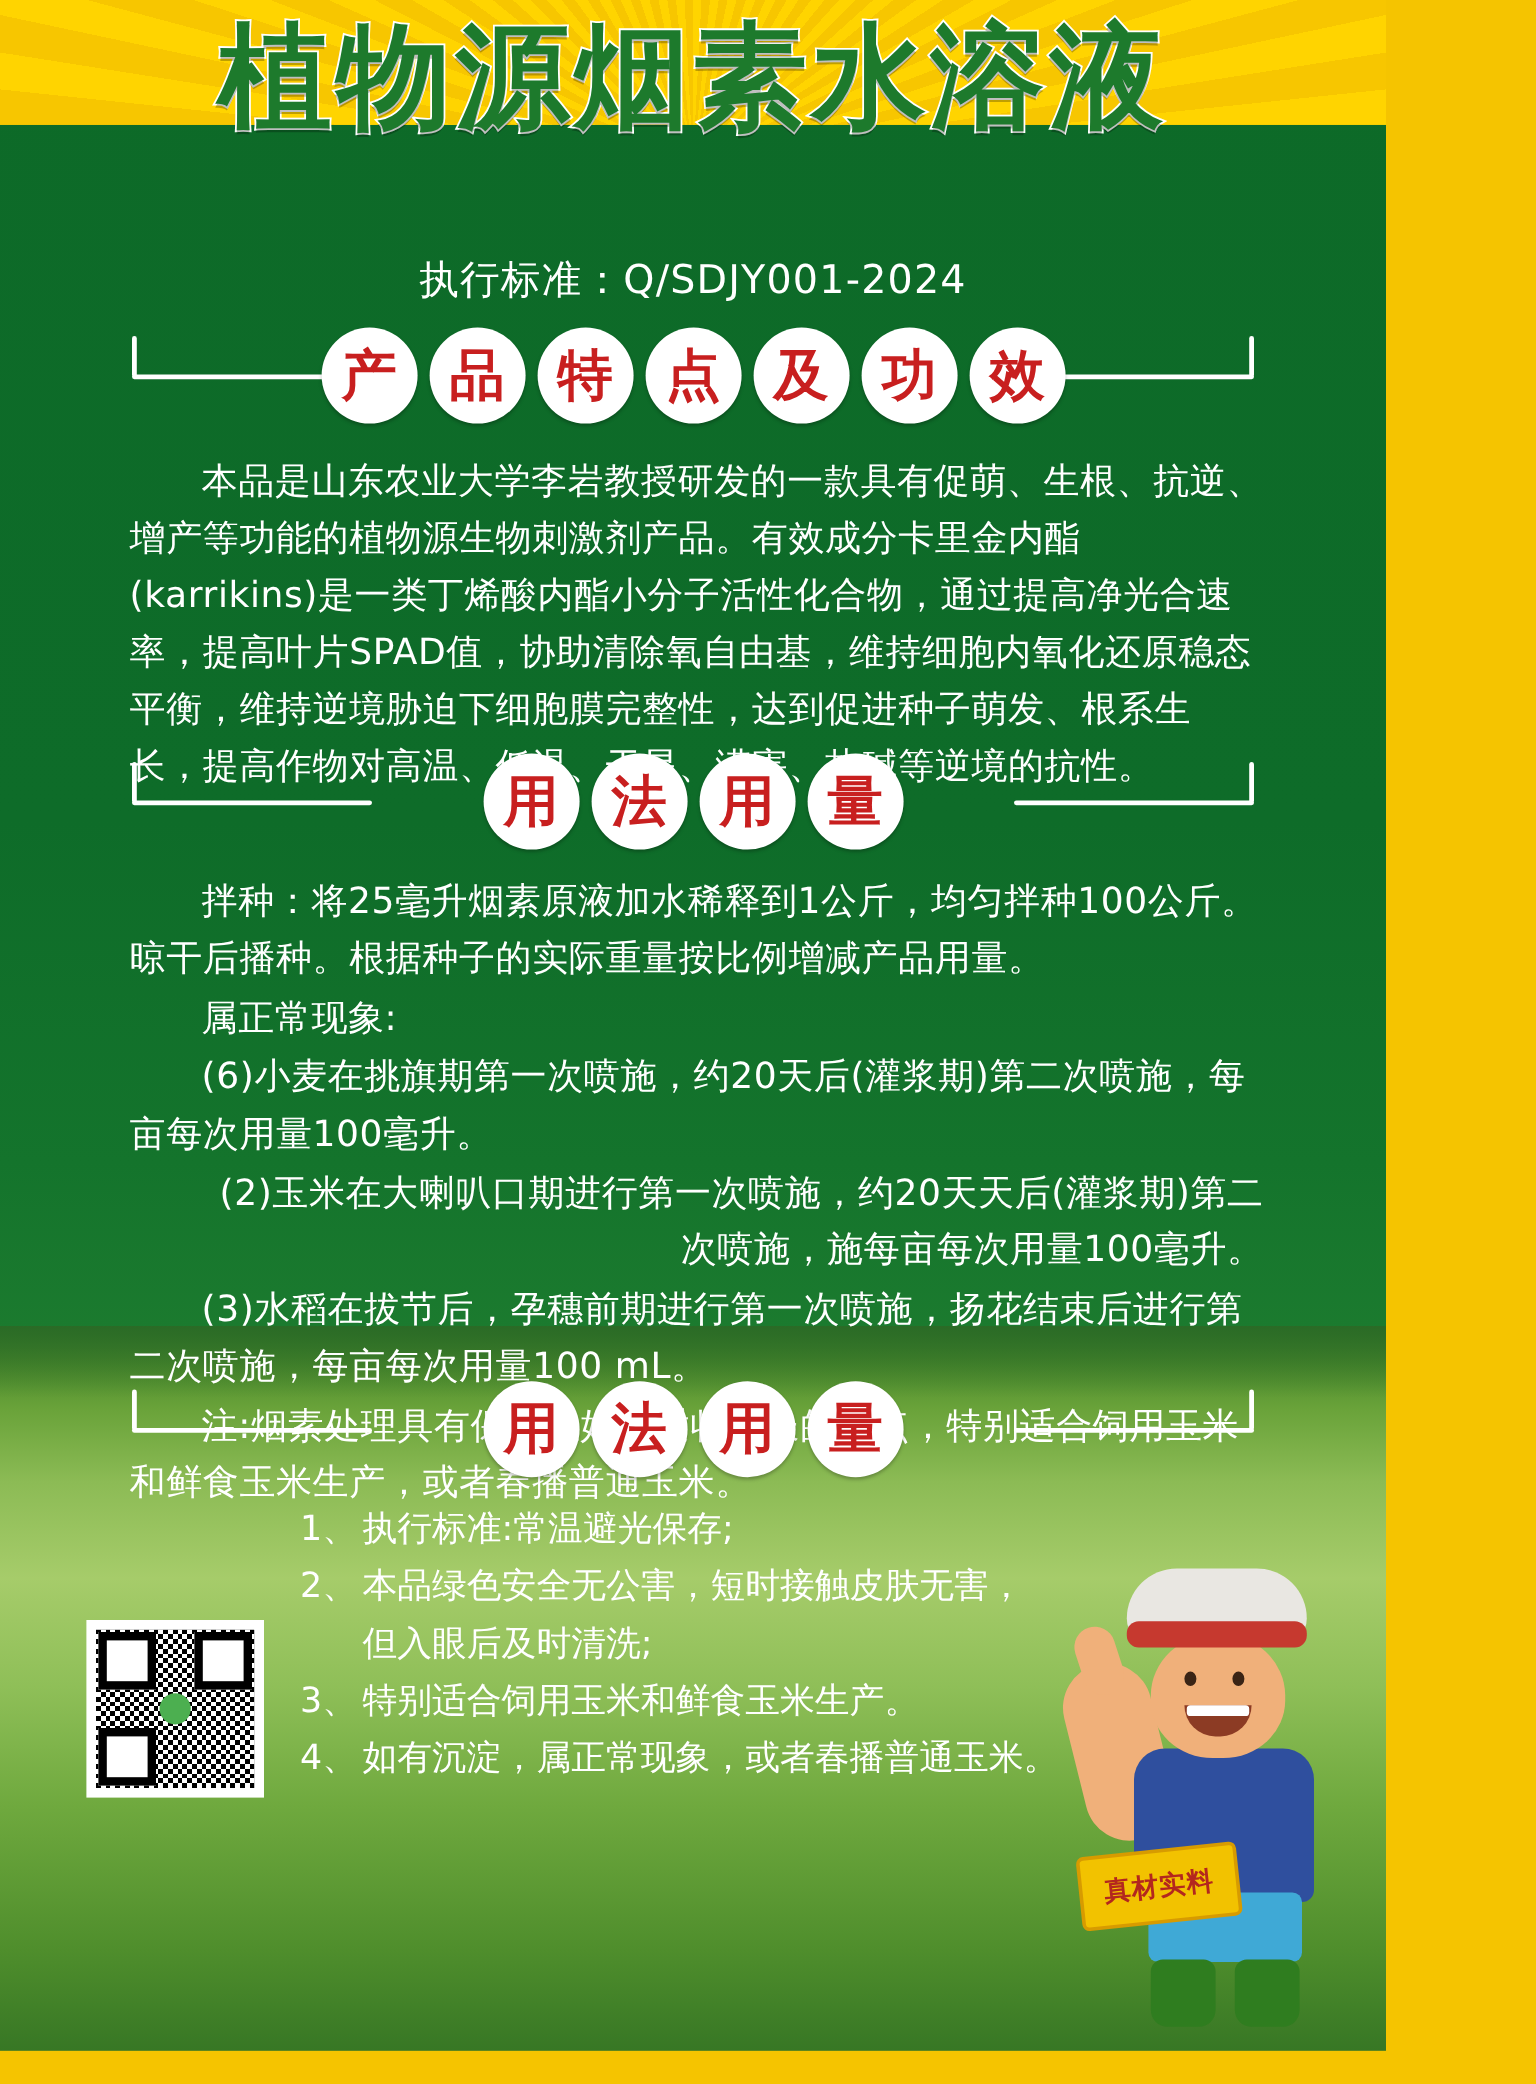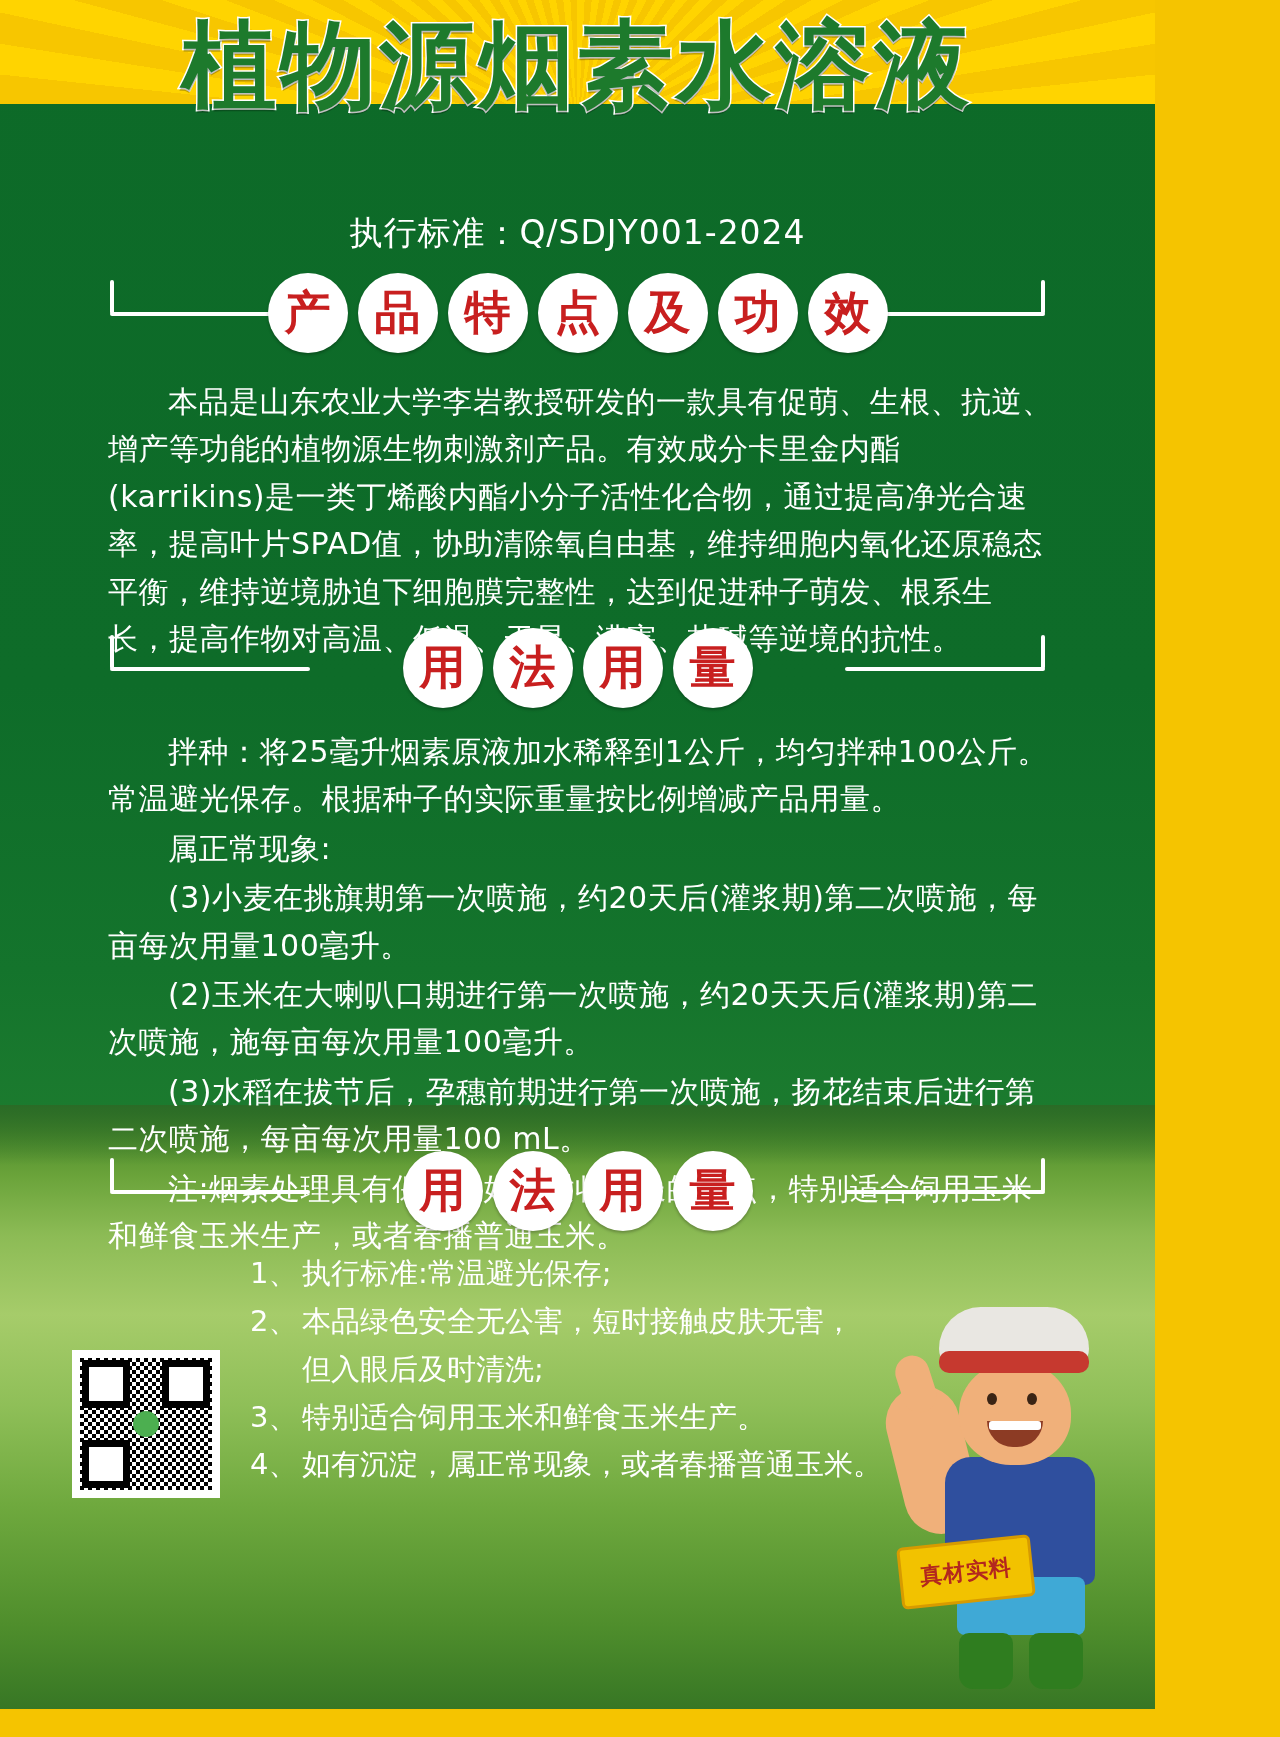--- a/index.html
+++ b/index.html
@@ -207,24 +207,24 @@
       <div class="circles">
         <div class="circ">用</div>
         <div class="circ">法</div>
         <div class="circ">用</div>
         <div class="circ">量</div>
       </div>
     </div>
   </div>
 
   <div class="body-text" style="left:108px;top:728px;width:945px;">
-    <p class="indent">拌种：将25毫升烟素原液加水稀释到1公斤，均匀拌种100公斤。常温避光保存。根据种子的实际重量按比例增减产品用量。</p>
+    <p class="indent">拌种：将25毫升烟素原液加水稀释到1公斤，均匀拌种100公斤。晾干后播种。根据种子的实际重量按比例增减产品用量。</p>
     <p style="text-indent:2em;">属正常现象:</p>
-    <p style="text-indent:2em;">(3)小麦在挑旗期第一次喷施，约20天后(灌浆期)第二次喷施，每亩每次用量100毫升。</p>
-    <p style="text-indent:2em;">(2)玉米在大喇叭口期进行第一次喷施，约20天天后(灌浆期)第二次喷施，施每亩每次用量100毫升。</p>
+    <p style="text-indent:2em;">(6)小麦在挑旗期第一次喷施，约20天后(灌浆期)第二次喷施，每亩每次用量100毫升。</p>
+    <p style="text-indent:2em;text-align:right;">(2)玉米在大喇叭口期进行第一次喷施，约20天天后(灌浆期)第二次喷施，施每亩每次用量100毫升。</p>
     <p style="text-indent:2em;">(3)水稻在拔节后，孕穗前期进行第一次喷施，扬花结束后进行第二次喷施，每亩每次用量100 mL。</p>
     <p style="text-indent:2em;">注:烟素处理具有保绿性好、适收期长的特点，特别适合饲用玉米和鲜食玉米生产，或者春播普通玉米。</p>
   </div>
 
   <div class="section-head" style="top:1148px;">
     <div class="wings">
       <div class="bar left"></div>
       <div class="bar right"></div>
       <div class="hook l"></div>
       <div class="hook r"></div>

